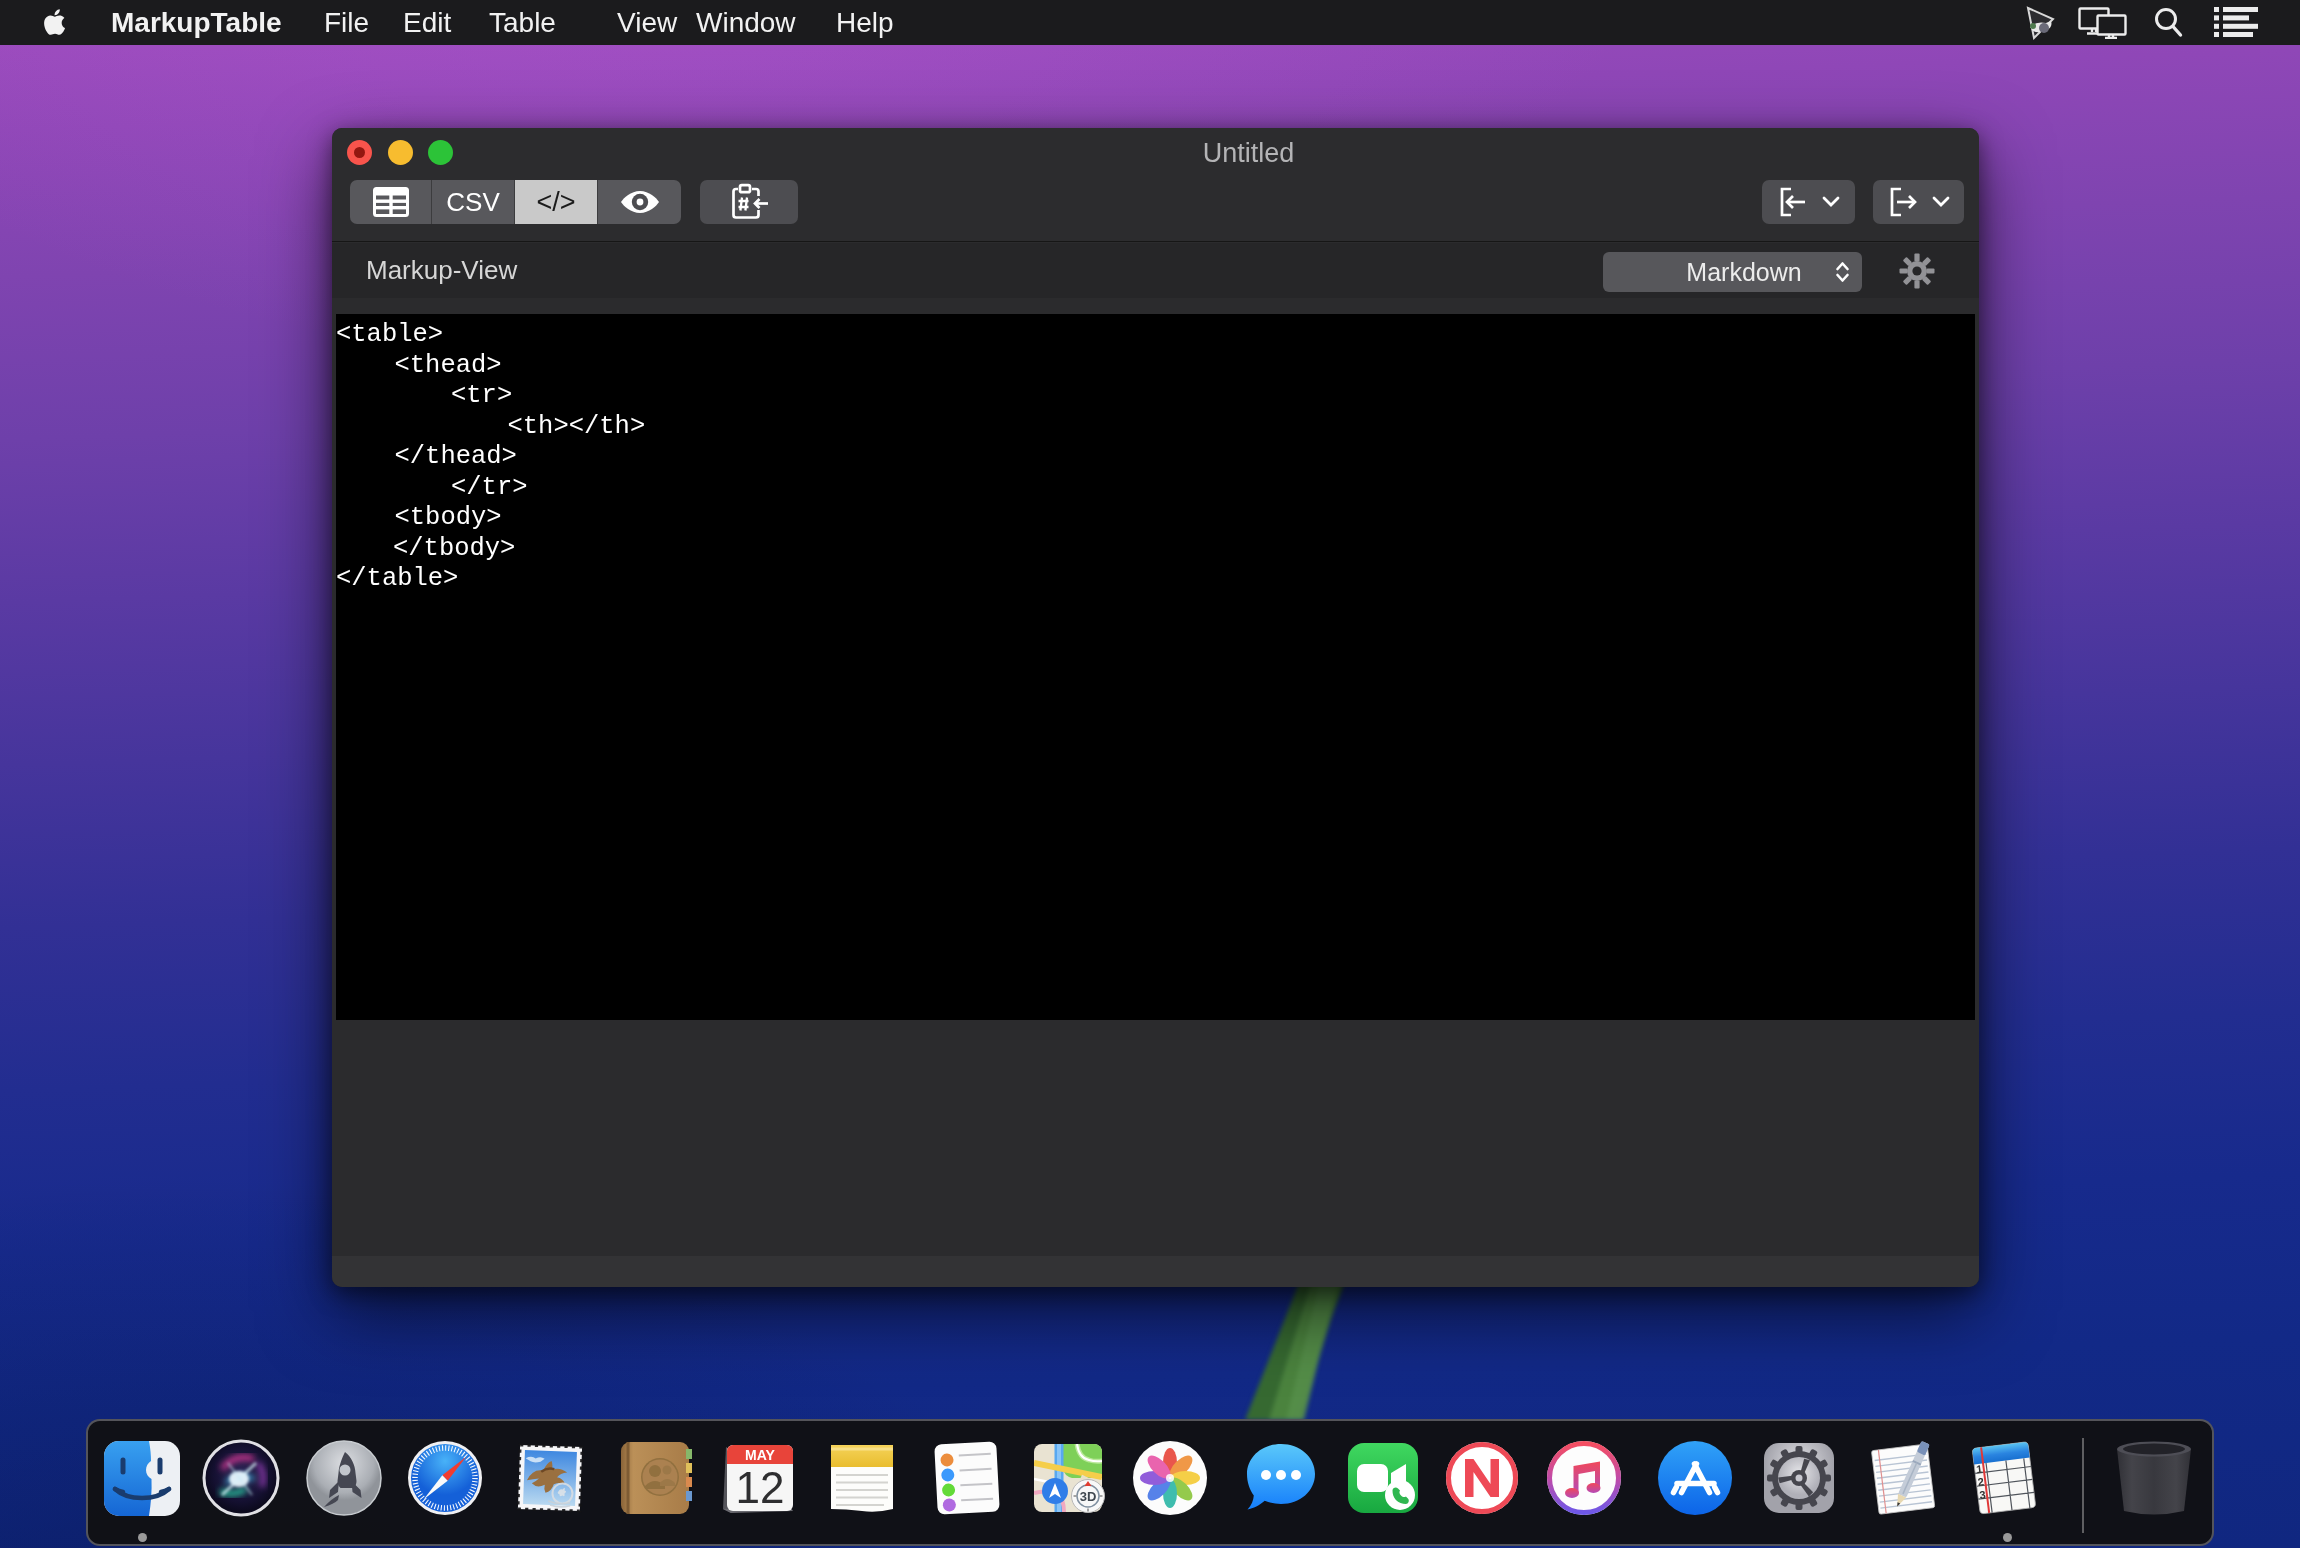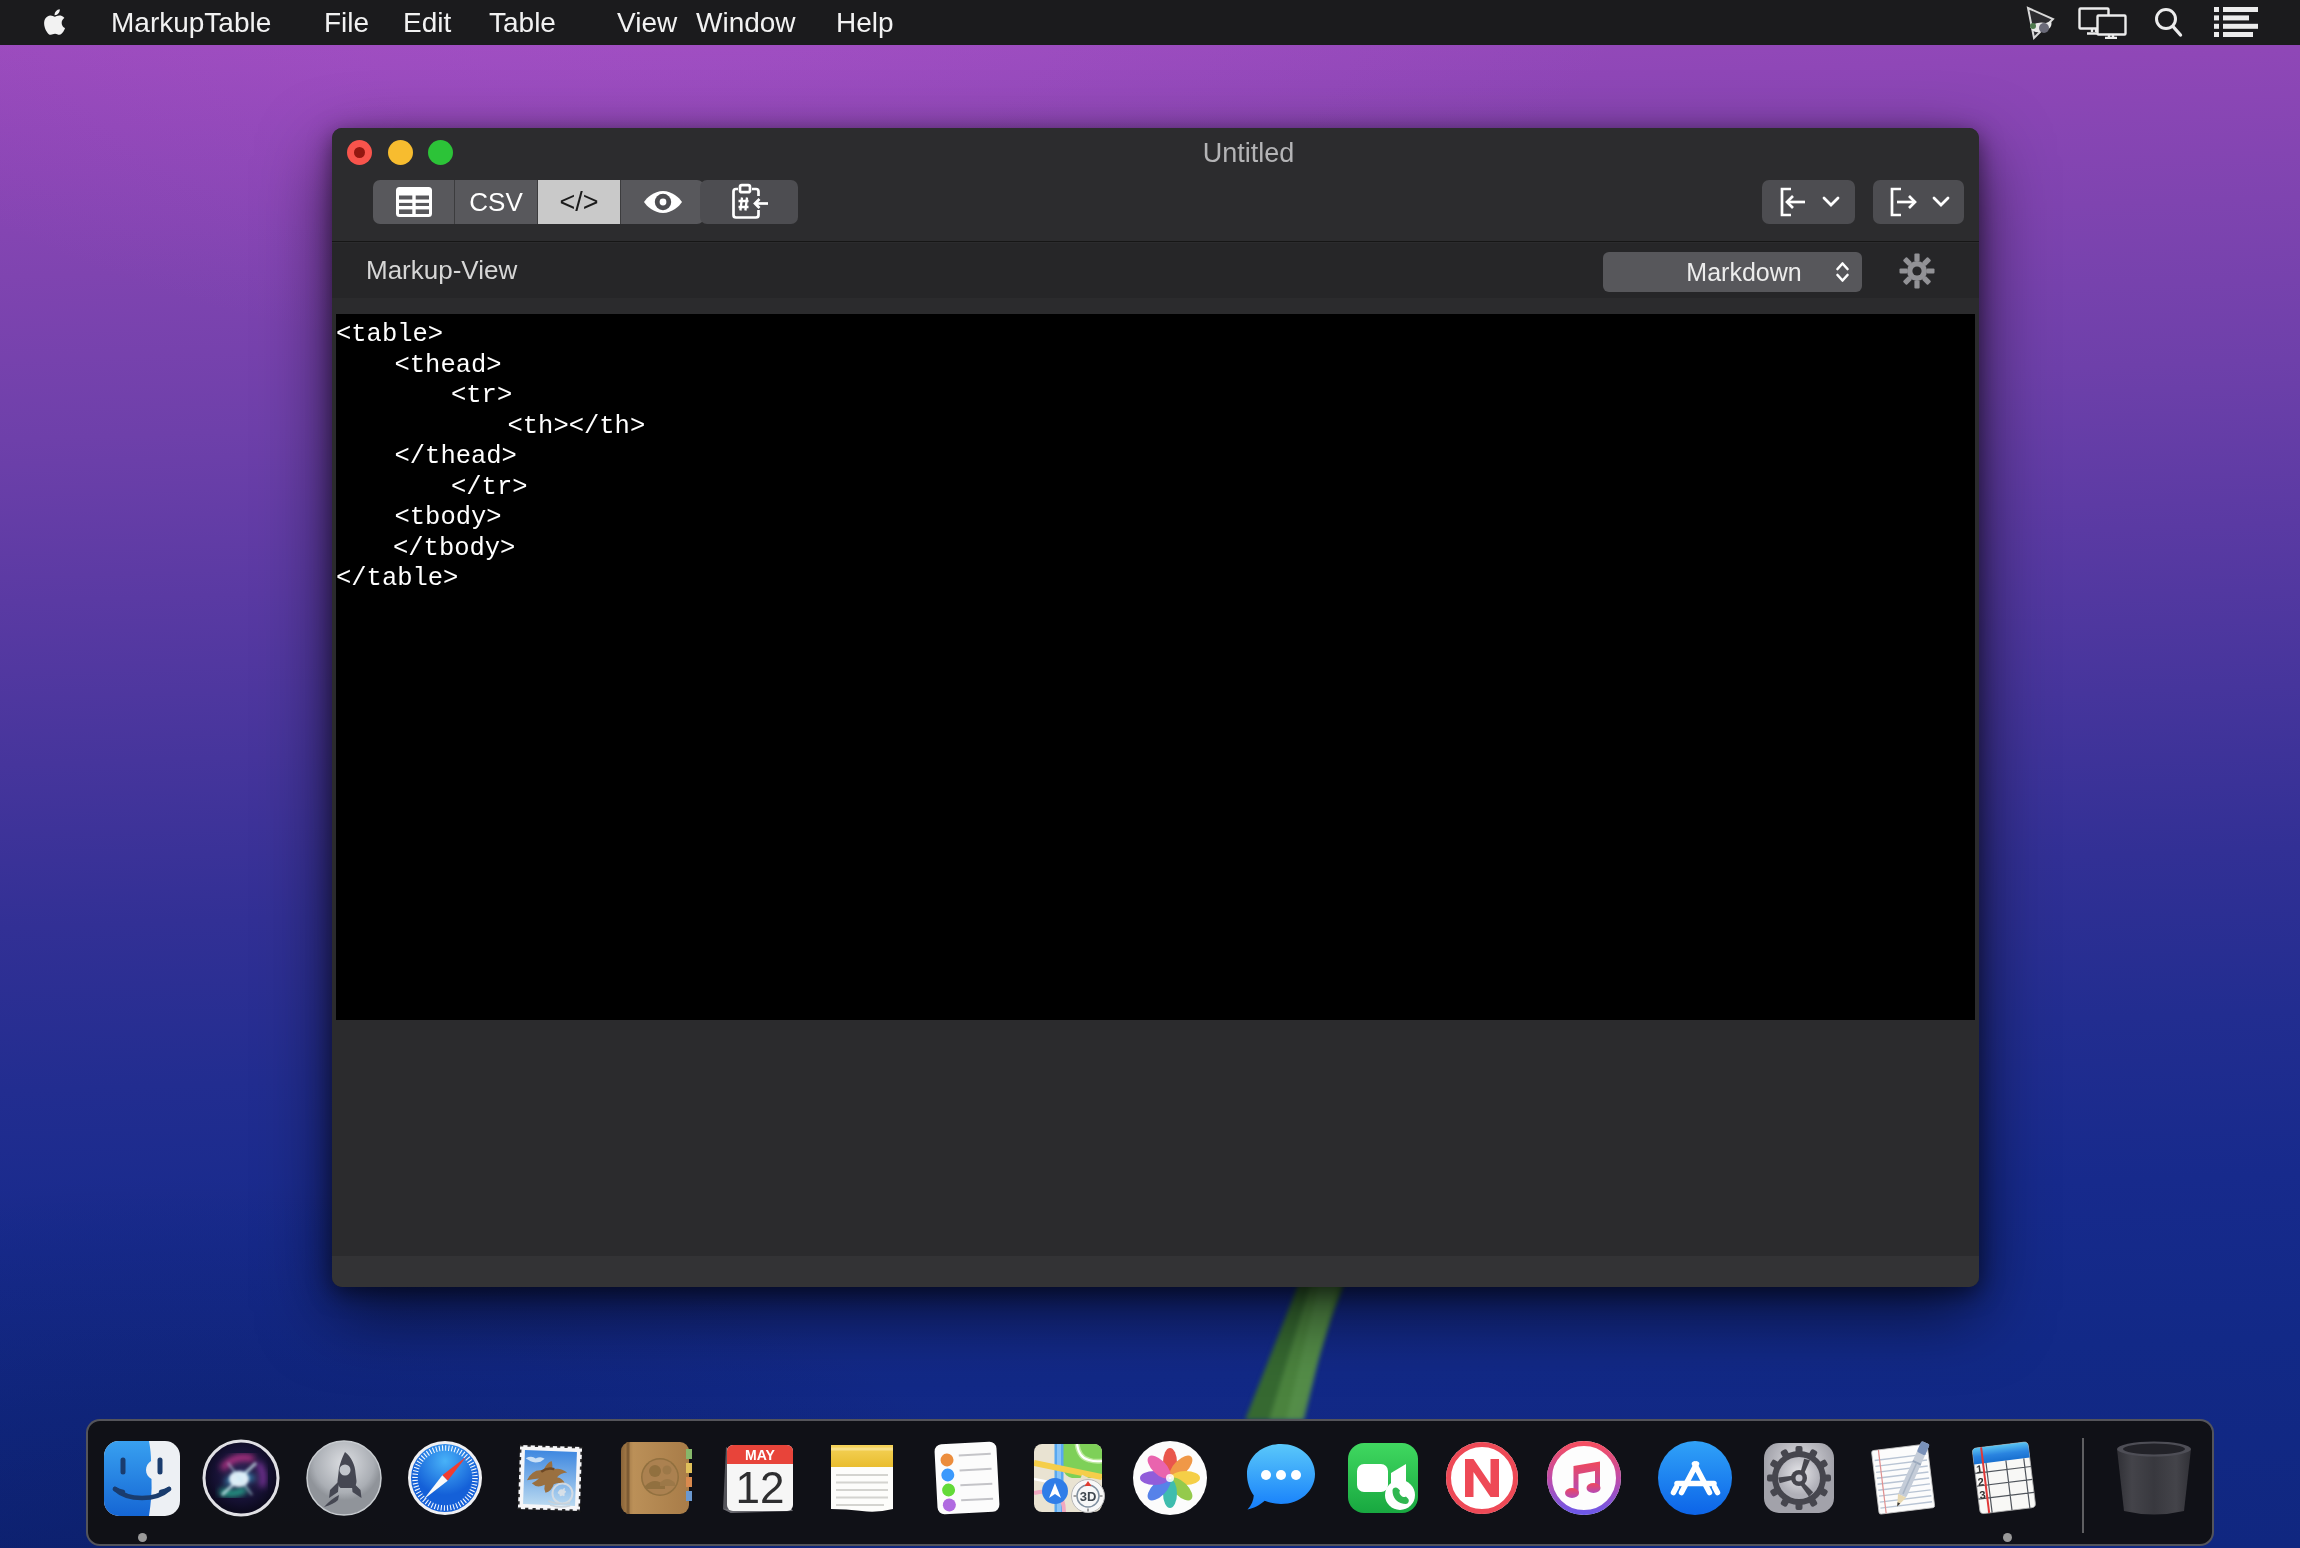--- a/index.html
+++ b/index.html
@@ -6,21 +6,21 @@
 *{box-sizing:border-box;}
 body{font-family:"Liberation Sans",sans-serif;position:relative;}
 .desktop{position:absolute;left:0;top:0;width:2300px;height:1548px;
  background:linear-gradient(178deg,#9e4cbe 0%,#8f47b7 8%,#7f44b0 17%,#6e40aa 27%,#5a3aa3 37%,#46359c 47%,#323095 57%,#222d90 67%,#172a8c 77%,#122987 87%,#102780 100%);}
 .desktop::before{content:"";position:absolute;inset:0;
  background:radial-gradient(ellipse 1600px 800px at 30% -8%, rgba(196,96,222,0.33), rgba(196,96,222,0) 62%),
             radial-gradient(ellipse 1600px 900px at 8% 108%, rgba(4,18,70,0.45), rgba(4,18,70,0) 55%);}
 #stem{position:absolute;left:1150px;top:1280px;}
 .menubar{position:absolute;left:0;top:0;width:2300px;height:45px;background:#1b1b1d;color:#f2f2f2;z-index:30;}
 .menubar span{position:absolute;top:0;line-height:45px;font-size:28px;white-space:pre;}
-.mb-bold{font-weight:normal;}
+.mb-bold{font-weight:bold;}
 .window{position:absolute;left:332px;top:128px;width:1647px;height:1159px;border-radius:10px;background:#2b2b2d;
  box-shadow:0 26px 70px rgba(0,0,0,0.60),0 6px 22px rgba(0,0,0,0.50);z-index:10;}
 .titlebar{position:absolute;left:0;top:0;width:100%;height:114px;border-radius:10px 10px 0 0;
  background:#2c2c2e;border-bottom:1px solid #161616;}
 .tl{position:absolute;top:140px;width:25px;height:25px;border-radius:50%;z-index:12;}
 .tl.red{left:347px;background:#f8544c;}
 .tl.red::after{content:"";position:absolute;left:7px;top:7px;width:11px;height:11px;border-radius:50%;background:#931710;}
 .tl.yellow{left:388px;background:#f7bc2f;}
 .tl.green{left:428px;background:#2cc338;}
 .wtitle{position:absolute;left:0;top:128px;width:1833px;margin-left:332px;text-align:center;line-height:50px;
@@ -111,21 +111,21 @@
 <div>&lt;/table&gt;</div>
   </div>
   <div class="footer"></div>
 </div>
 
 <div class="tl red"></div>
 <div class="tl yellow"></div>
 <div class="tl green"></div>
 <div class="wtitle">Untitled</div>
 
-<div class="seg" style="left:350px;top:180px;margin-left:23px;">
+<div class="seg" style="left:350px;top:180px;">
   <div class="s" style="width:82px;">
     <svg width="36" height="30" viewBox="0 0 36 30">
         <rect x="1.5" y="1.5" width="33" height="27" rx="2" fill="none" stroke="#fff" stroke-width="3"></rect>
         <rect x="1.5" y="1.5" width="33" height="7" fill="#fff"></rect>
         <rect x="3" y="12.5" width="30" height="3.4" fill="#fff"></rect>
         <rect x="3" y="19" width="30" height="3.4" fill="#fff"></rect>
         <rect x="16.3" y="8" width="3.4" height="21" fill="#fff"></rect>
       </svg>
   </div>
   <div class="s" style="width:83px;font-size:26px;">CSV</div>

